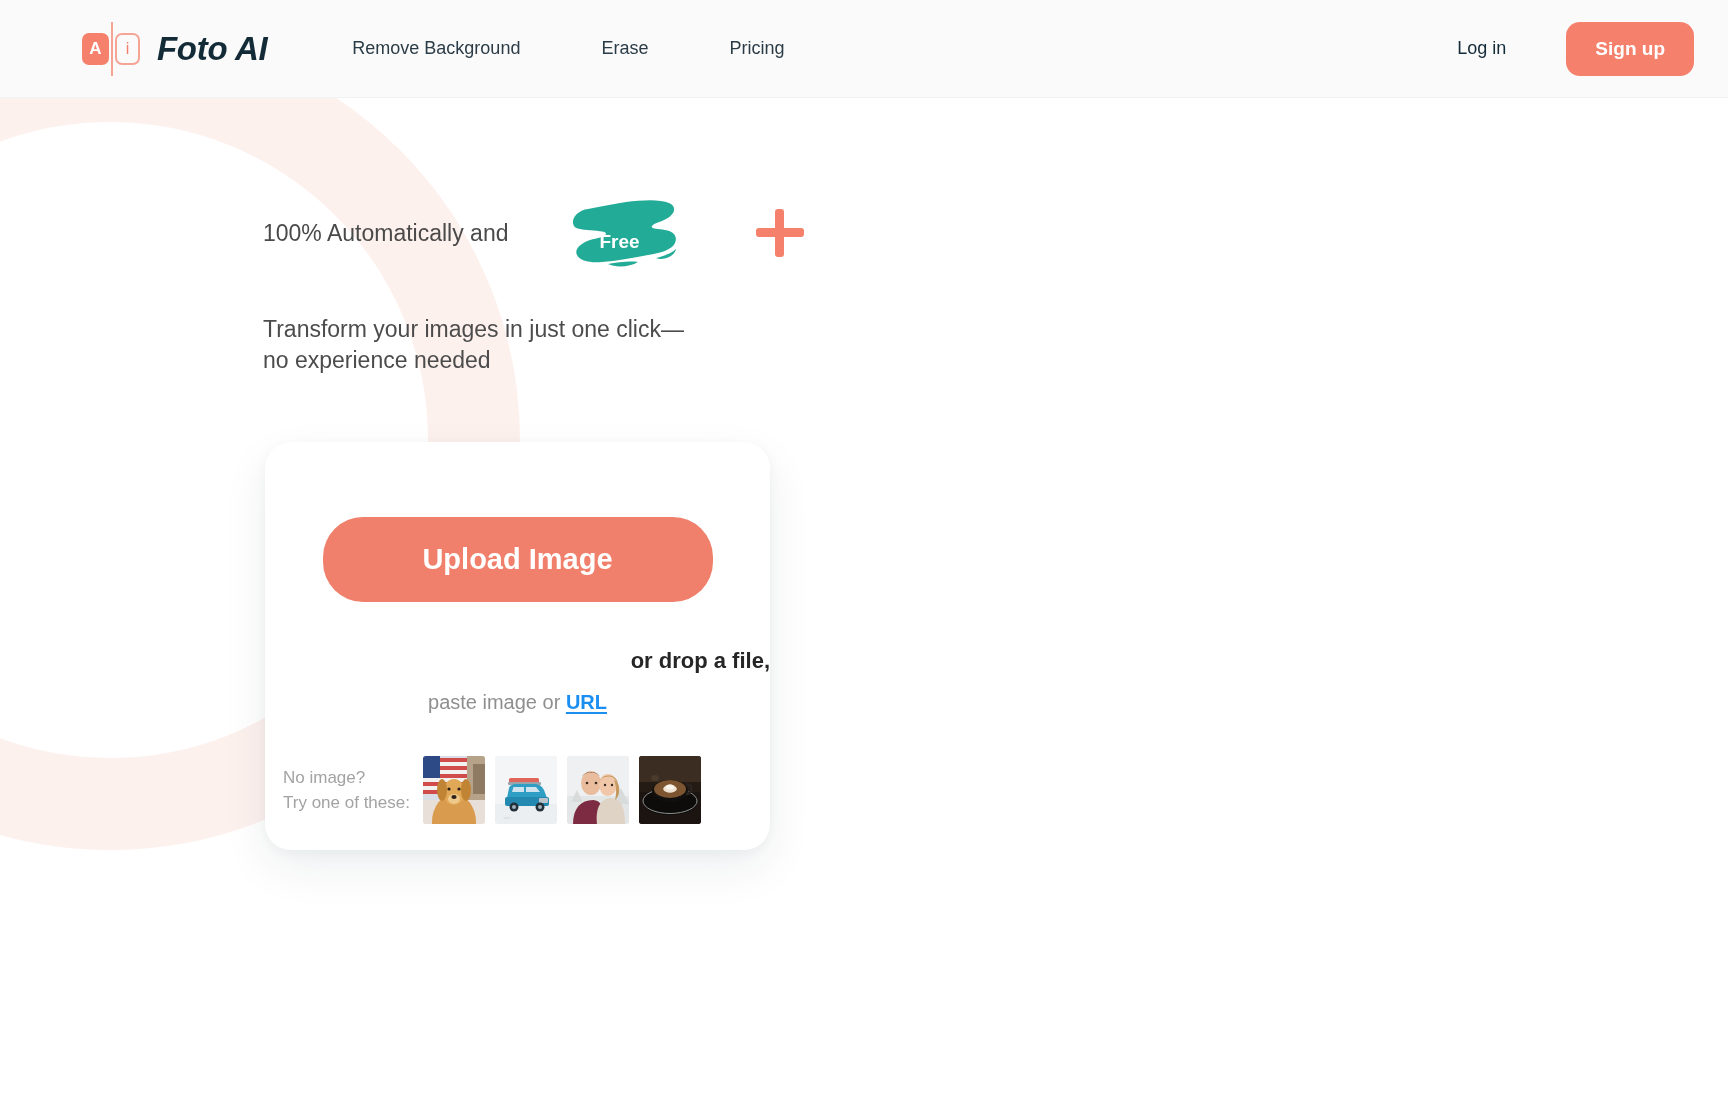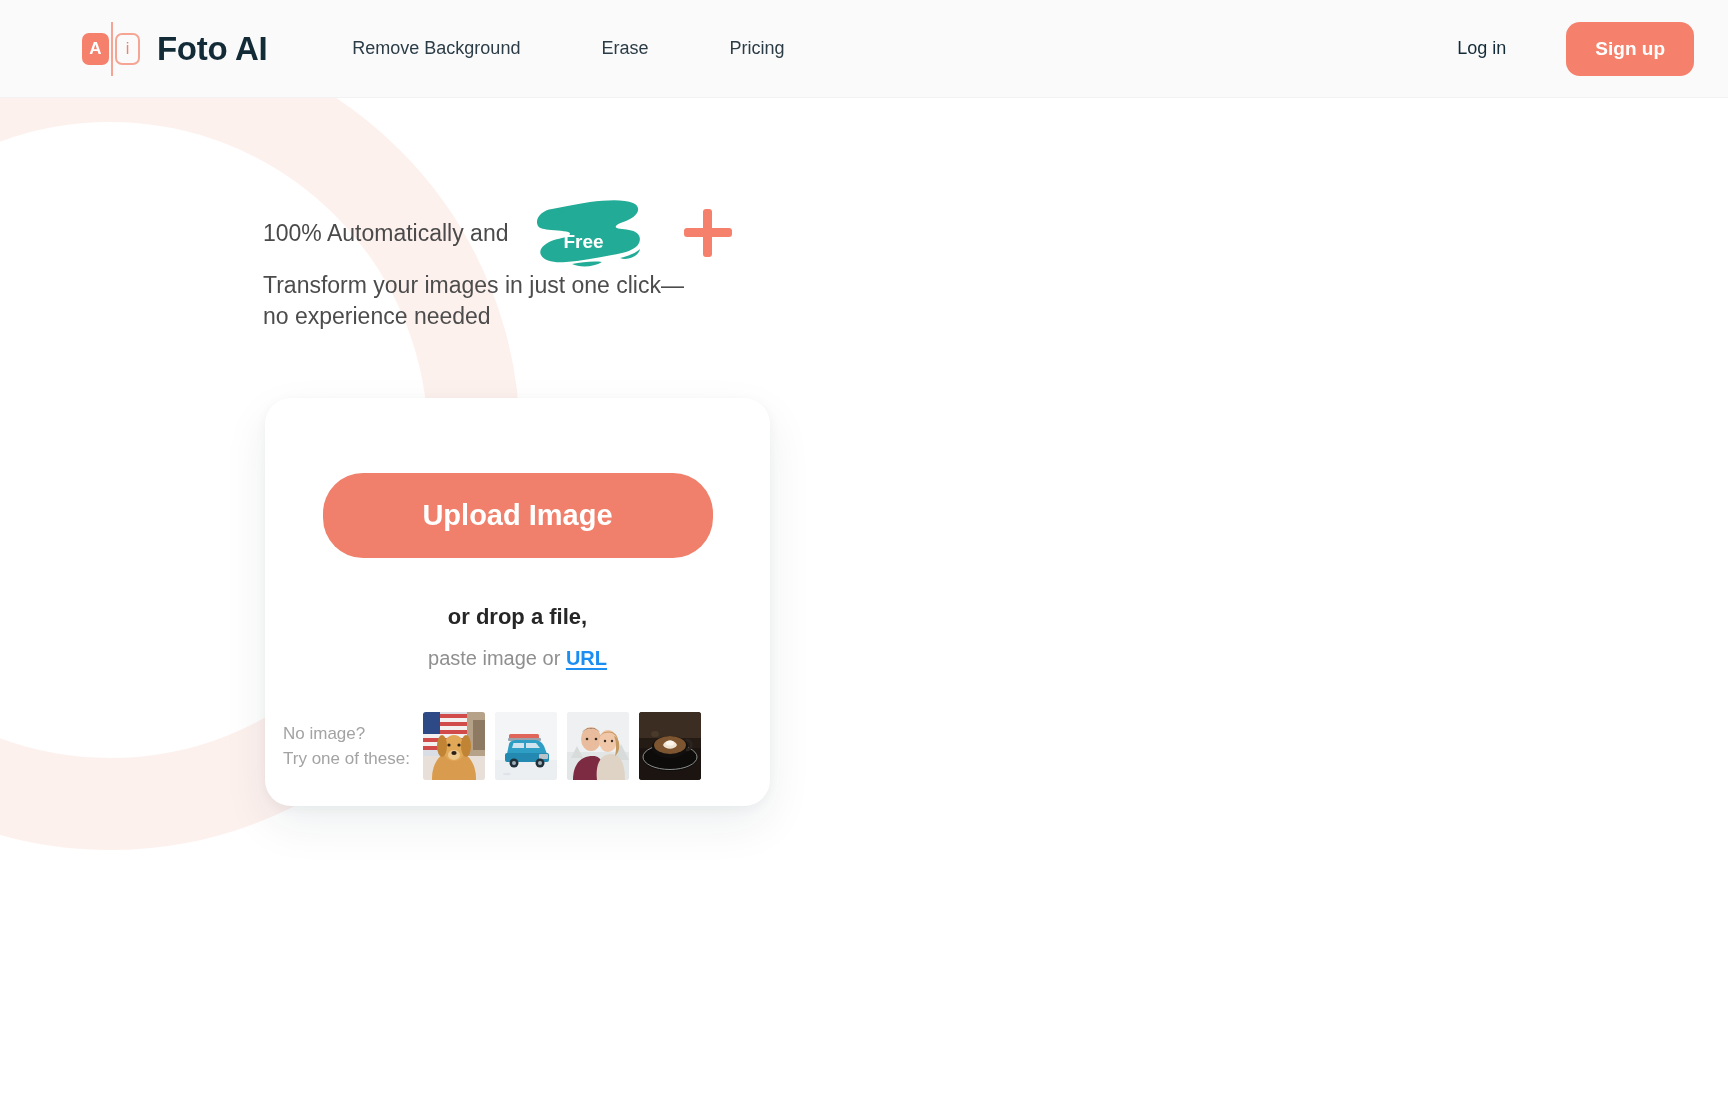--- a/index.html
+++ b/index.html
@@ -88,20 +88,21 @@
     align-items: center;
     justify-content: center;
     line-height: 1;
   }
 
   .brand-name {
     font-size: 33px;
     font-weight: bold;
     color: #132a37;
     letter-spacing: -0.3px;
+    font-style: italic;
   }
 
   .nav {
     display: flex;
     align-items: center;
     margin-left: 85px;
     gap: 0;
   }
   .nav-link {
     font-size: 18px;
@@ -142,20 +143,21 @@
     position: relative;
     z-index: 3;
     padding-left: 263px;
   }
 
   .tagline-row {
     display: flex;
     align-items: center;
     margin-top: 98px;
     height: 74px;
+    gap: 36px;
   }
   .tagline-text {
     font-size: 23px;
     color: #4a4a4a;
   }
 
   .brush {
     position: relative;
     margin-left: 23px;
     width: 112px;
@@ -195,20 +197,21 @@
     font-weight: bold;
     color: #10242f;
     letter-spacing: -1.5px;
     margin-top: 50px;
   }
 
   .hero-sub {
     font-size: 23px;
     line-height: 31px;
     color: #4c4c4c;
+    margin-top: 44px;
     max-width: 430px;
   }
 
   
   .upload-card {
     position: relative;
     z-index: 4;
     margin-left: 265px;
     margin-top: 66px;
     width: 505px;
@@ -227,21 +230,21 @@
     color: #ffffff;
     font-size: 29px;
     font-weight: bold;
     border: none;
     border-radius: 40px;
     cursor: pointer;
     font-family: inherit;
   }
 
   .drop-text {
-    text-align: center;
+    text-align: right;
     font-size: 22px;
     font-weight: bold;
     color: #262626;
     margin-top: 46px;
   }
 
   .paste-text {
     text-align: center;
     font-size: 20px;
     color: #8f8f8f;

